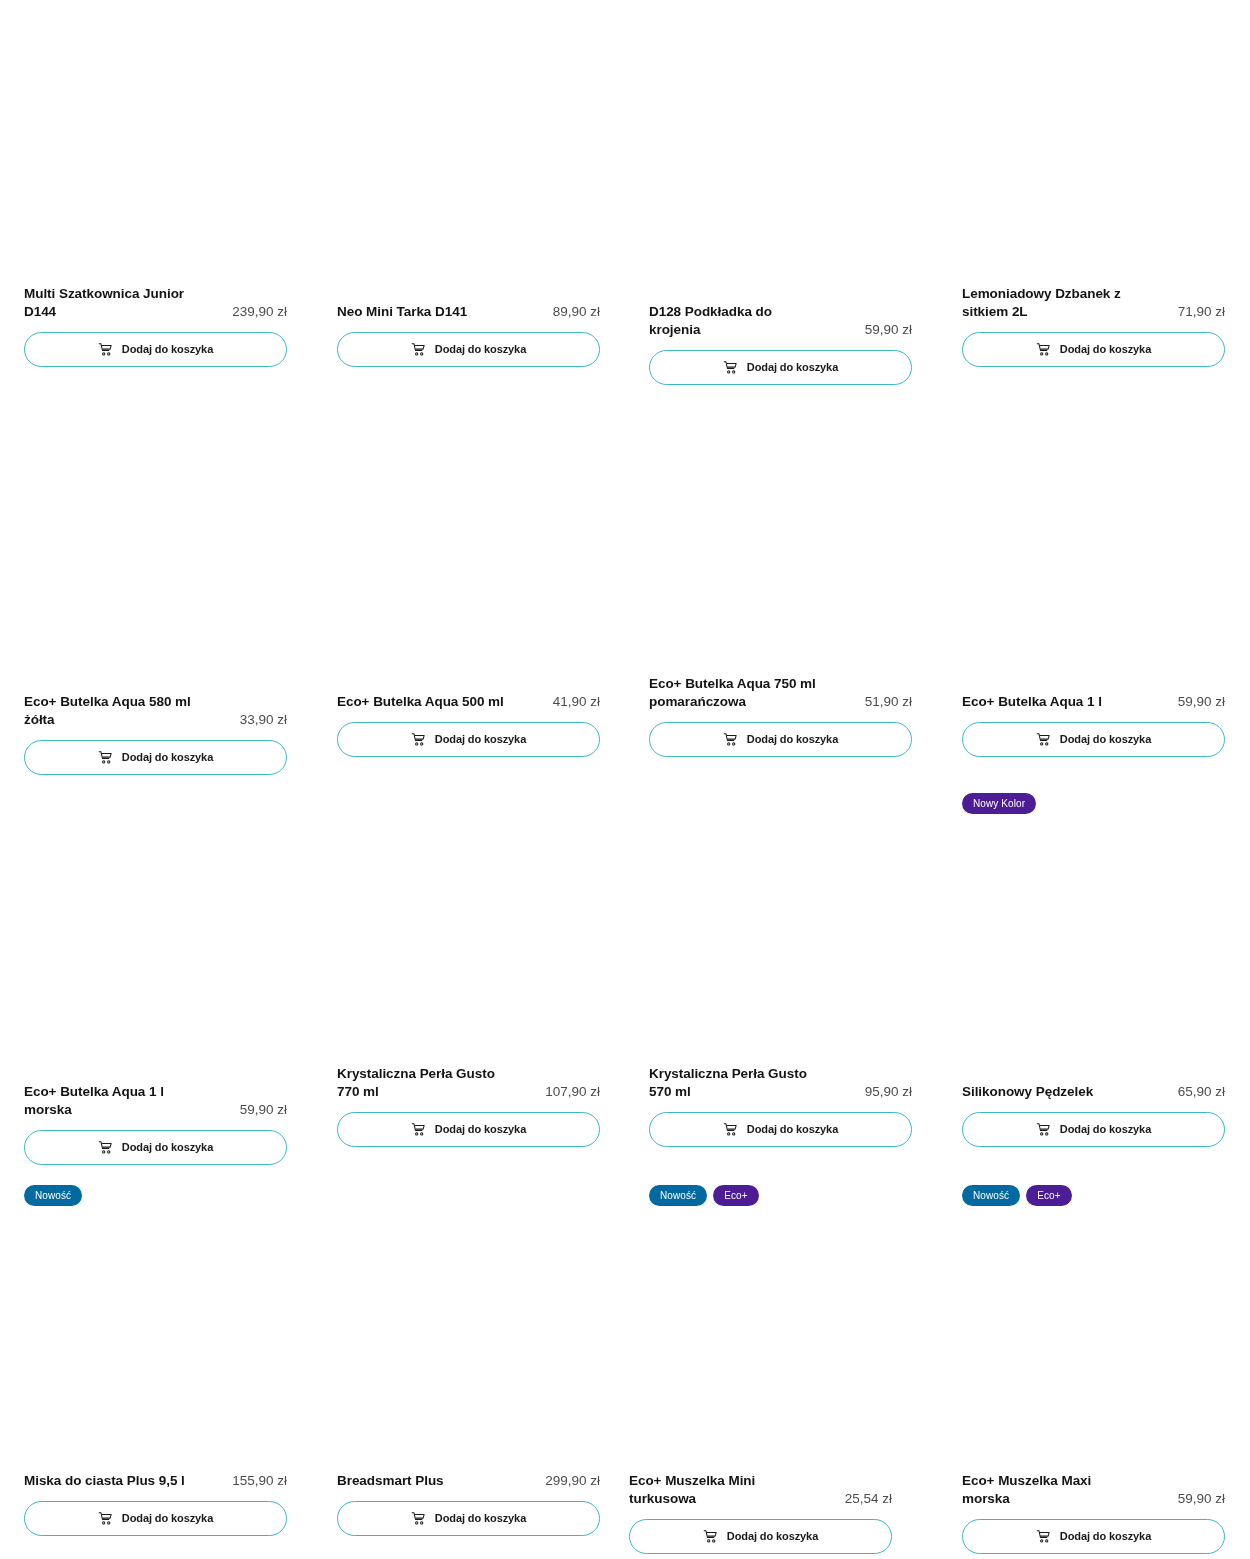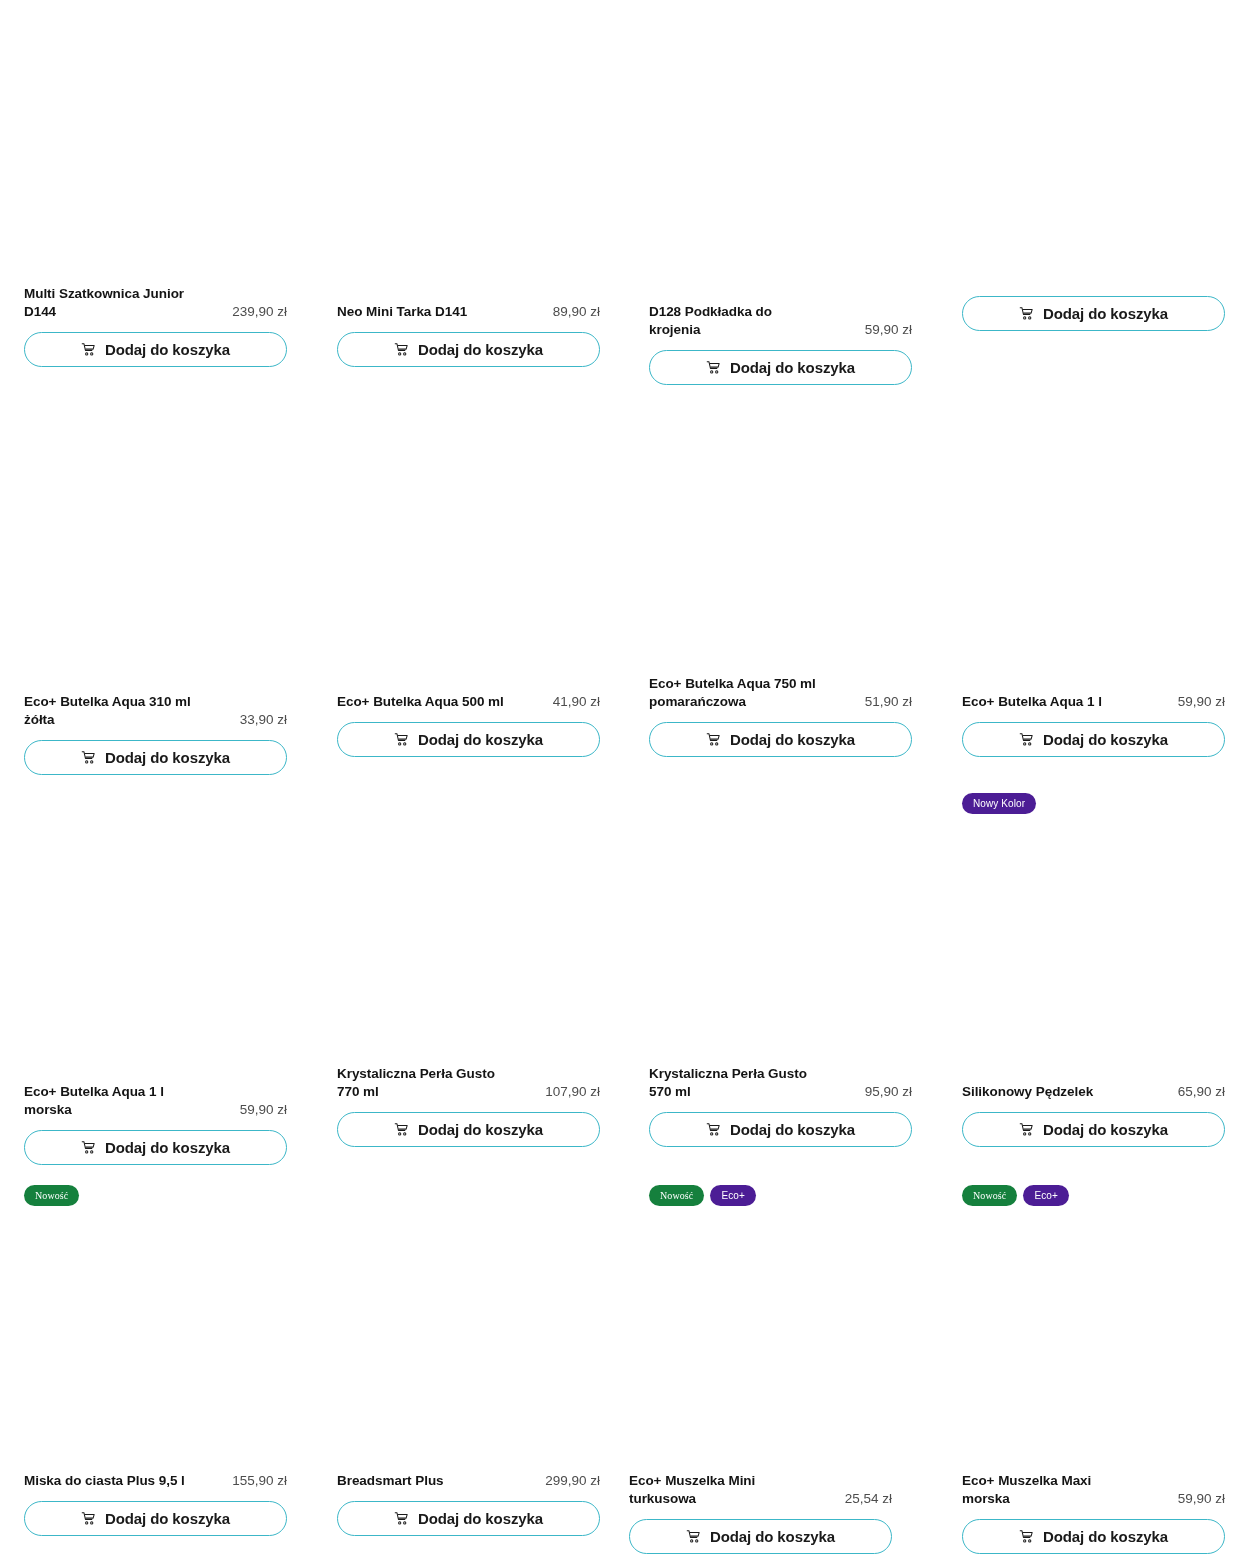--- a/index.html
+++ b/index.html
@@ -51,21 +51,21 @@
     height: 21px;
     padding: 0 11px;
     border-radius: 11px;
     color: #ffffff;
     font-size: 10px;
     font-weight: 400;
     line-height: 1;
     letter-spacing: .1px;
     white-space: nowrap;
   }
-  .badge-nowosc { background: #15803d; font-family: Liberation Serif, serif; }
+  .badge-nowosc { background: #0369a1; }
   .badge-ecoplus { background: #4c1d95; }
   .badge-nowykolor { background: #4c1d95; }
 
   
   .card-info {
     display: flex;
     flex-direction: row;
     align-items: flex-end;
     justify-content: space-between;
     gap: 20px;
@@ -112,21 +112,21 @@
   .add-btn .cart-icon {
     display: inline-flex;
     align-items: center;
     justify-content: center;
     width: 15px;
     height: 15px;
     flex: 0 0 auto;
   }
 
   .add-btn .btn-label {
-    font-size: 15px;
+    font-size: 11px;
     font-weight: 700;
     color: #1a1a1a;
     line-height: 1;
     letter-spacing: -0.1px;
     white-space: nowrap;
   }
 </style>
 </head>
 <body>
 
@@ -176,35 +176,39 @@
             <path d="M1.6 2.2h2.3l2.0 9.0h8.6"></path>
             <path d="M5.3 4.6h12.3l-1.4 4.9H6.4"></path>
             <circle cx="7.6" cy="15.9" r="1.5"></circle>
             <circle cx="14.3" cy="15.9" r="1.5"></circle>
           </svg>
         </span>
         <span class="btn-label">Dodaj do koszyka</span>
       </button>
     </div>
     <div class="card" style="left: 962px; top: 285px;">
+      <div class="card-info">
+        <div class="card-title">Lemoniadowy Dzbanek z sitkiem 2L</div>
+        <div class="card-price">71,90 zł</div>
+      </div>
       <button class="add-btn">
         <span class="cart-icon">
           <svg width="15" height="15" viewBox="0 0 20 20" fill="none" stroke="#1a1a1a" stroke-width="1.35" stroke-linecap="round" stroke-linejoin="round" aria-hidden="true">
             <path d="M1.6 2.2h2.3l2.0 9.0h8.6"></path>
             <path d="M5.3 4.6h12.3l-1.4 4.9H6.4"></path>
             <circle cx="7.6" cy="15.9" r="1.5"></circle>
             <circle cx="14.3" cy="15.9" r="1.5"></circle>
           </svg>
         </span>
         <span class="btn-label">Dodaj do koszyka</span>
       </button>
     </div>
     <div class="card" style="left: 24px; top: 693px;">
       <div class="card-info">
-        <div class="card-title">Eco+ Butelka Aqua 310 ml żółta</div>
+        <div class="card-title">Eco+ Butelka Aqua 580 ml żółta</div>
         <div class="card-price">33,90 zł</div>
       </div>
       <button class="add-btn">
         <span class="cart-icon">
           <svg width="15" height="15" viewBox="0 0 20 20" fill="none" stroke="#1a1a1a" stroke-width="1.35" stroke-linecap="round" stroke-linejoin="round" aria-hidden="true">
             <path d="M1.6 2.2h2.3l2.0 9.0h8.6"></path>
             <path d="M5.3 4.6h12.3l-1.4 4.9H6.4"></path>
             <circle cx="7.6" cy="15.9" r="1.5"></circle>
             <circle cx="14.3" cy="15.9" r="1.5"></circle>
           </svg>

